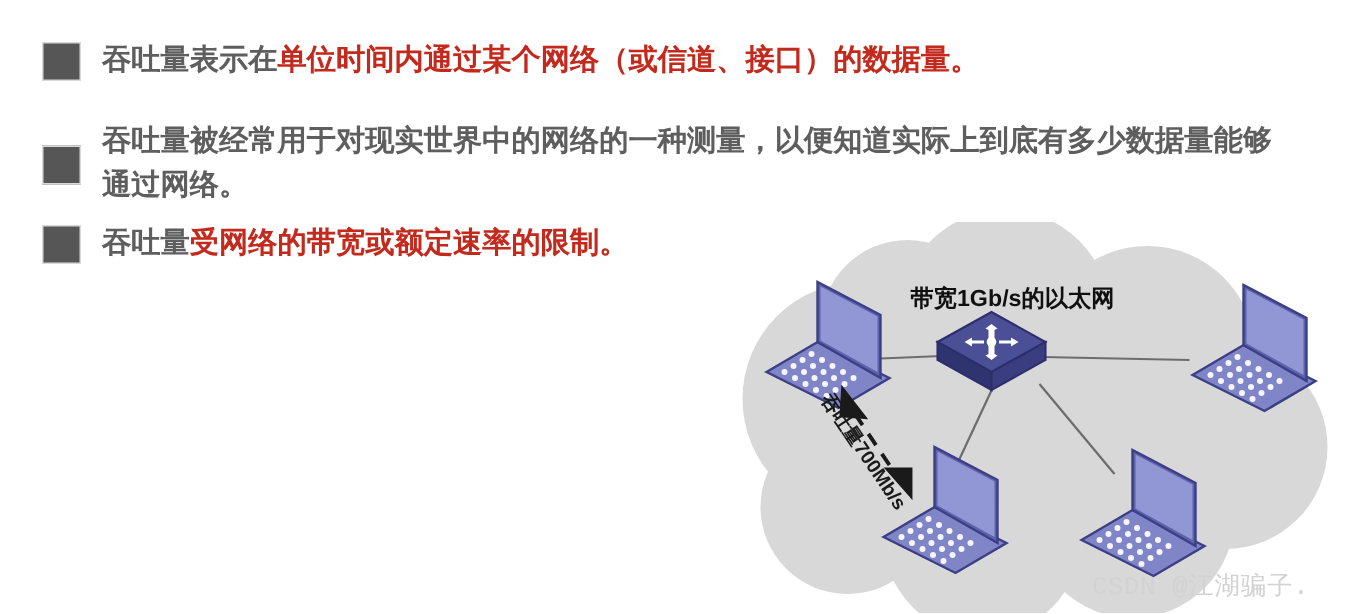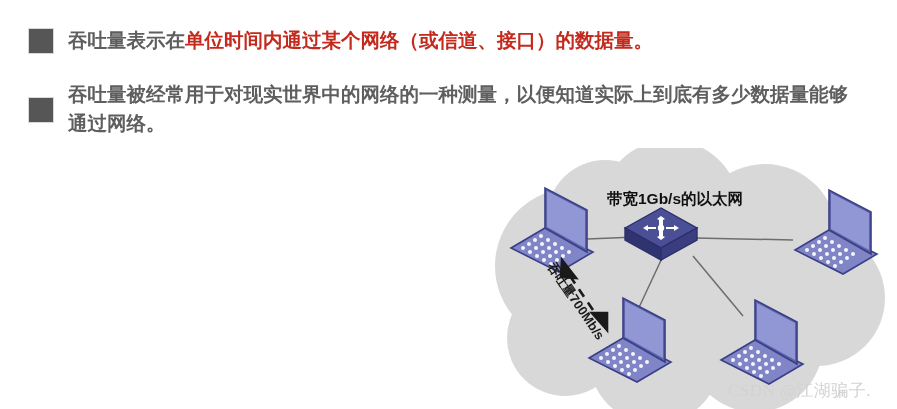--- a/index.html
+++ b/index.html
@@ -61,40 +61,44 @@
   }
   #diagram svg { display: block; }
 
   
   #watermark {
     position: absolute;
     left: 728px;
     top: 379px;
     font-size: 17px;
     color: #d2d2d2;
-    font-family: Liberation Serif, serif;
+    font-family: Liberation Mono, monospace;
     letter-spacing: 0.5px;
     white-space: nowrap;
   }
 </style>
 </head>
 <body>
 
 <div id="page">
 
   <div class="bullet-row" id="bullet-1">
     <div class="bullet-marker"></div>
     <div class="bullet-text"><span class="t-gray">吞吐量表示在</span><span class="t-red">单位时间内通过某个网络（或信道、接口）的数据量。</span></div>
   </div>
 
   <div class="bullet-row" id="bullet-2">
     <div class="bullet-marker"></div>
     <div class="bullet-text"><span class="t-gray">吞吐量被经常用于对现实世界中的网络的一种测量，以便知道实际上到底有多少数据量能够通过网络。</span></div>
   </div>
 
+  <div class="bullet-row" id="bullet-3">
+    <div class="bullet-marker"></div>
+    <div class="bullet-text"><span class="t-gray">吞吐量</span><span class="t-red">受网络的带宽或额定速率的限制。</span></div>
+  </div>
 
   <div id="diagram">
     <svg width="442" height="261" viewBox="0 0 442 261" xmlns="http://www.w3.org/2000/svg">
       <defs>
 
         <g id="laptop">
 
           <polygon points="0,40 34,20 82,44 48,64" fill="#7f85c6" stroke="#3b3f85" stroke-width="1.6"></polygon>
 
           <polygon points="34,20 34,-20 76,2 76,44" fill="#5d63ab" stroke="#3b3f85" stroke-width="1.6"></polygon>

